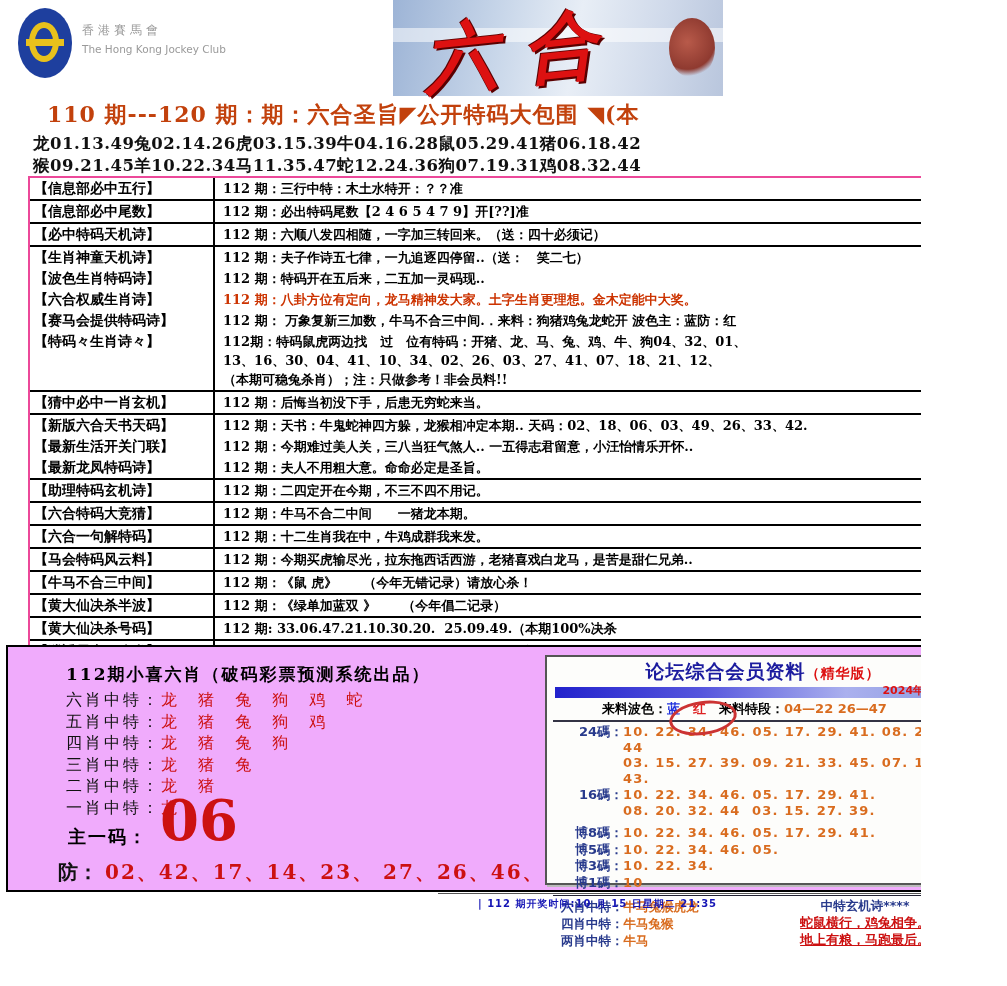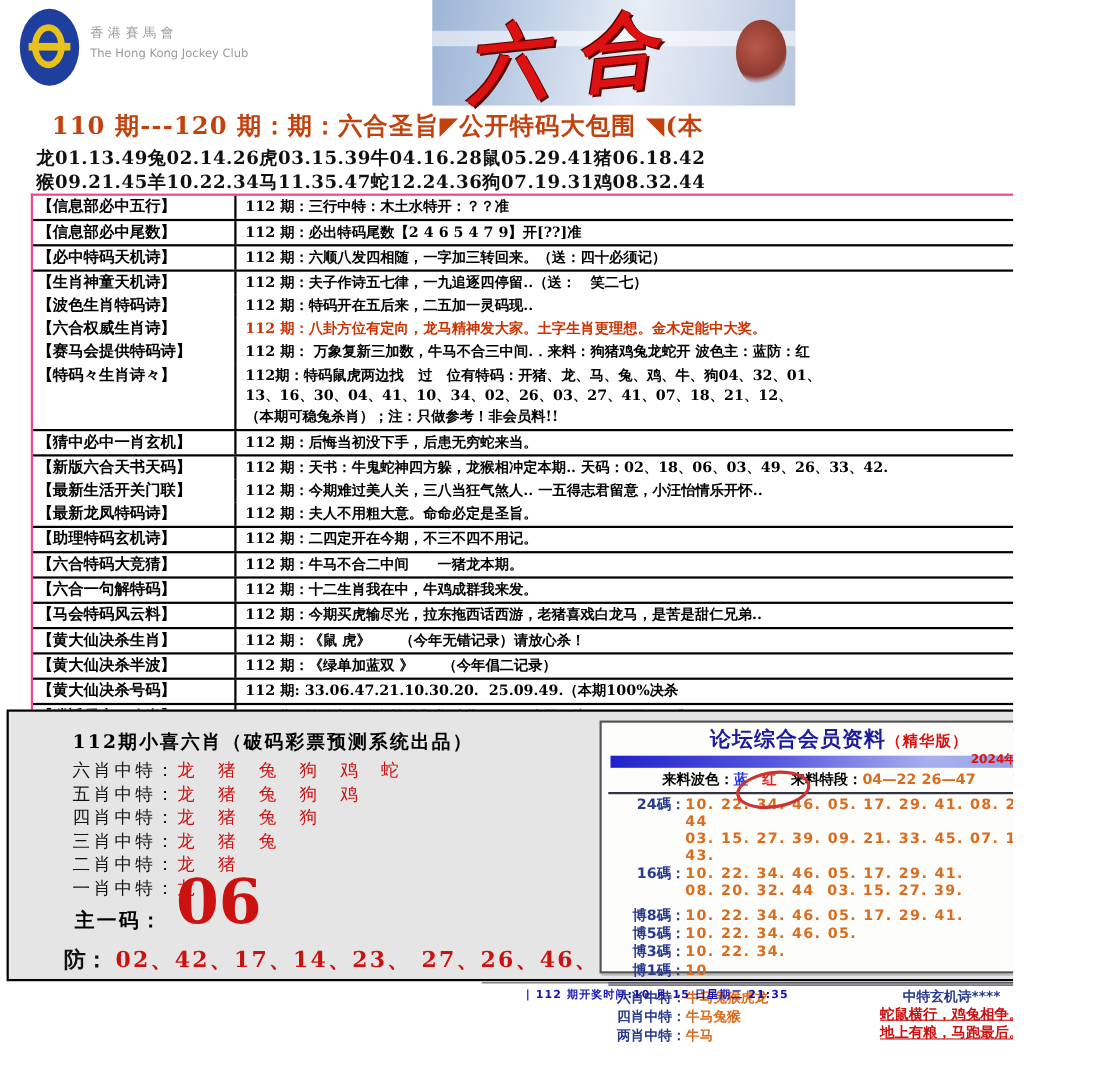--- a/index.html
+++ b/index.html
@@ -36,21 +36,21 @@
   .trow.div-b { border-bottom:2px solid #000; }
   .tlabel { flex:0 0 185px; border-right:2px solid #000; font-weight:bold; font-size:14px;
             padding:1px 2px 1px 4px; line-height:19px; font-family:"DejaVu Serif", serif; white-space:nowrap; }
   .tcontent { flex:1; font-weight:bold; font-size:13px; padding:1px 2px 1px 8px; line-height:19px;
               font-family:"DejaVu Serif", serif; }
   .tcontent div { white-space:pre-wrap; }
   .tcontent.red { color:#cc3300; }
   .indent { padding-left:14px; }
 
   
-  .bottom-box { position:absolute; left:6px; top:645px; width:992px; height:247px; border:2px solid #000; background:#e5e5e5; }
+  .bottom-box { position:absolute; left:6px; top:645px; width:992px; height:247px; border:2px solid #000; background:#f0abfc; }
 
   .bl-title { position:absolute; left:58px; top:16px; font-size:17px; font-weight:bold; letter-spacing:2px;
               font-family:"DejaVu Serif", serif; white-space:nowrap; }
   .bl-rows { position:absolute; left:58px; top:42px; }
   .bl-row { line-height:21.5px; font-size:16px; font-weight:normal; white-space:nowrap; font-family:"DejaVu Serif", serif; }
   .bl-row .lab { color:#111; letter-spacing:3px; }
   .bl-row .val { color:#cc1111; letter-spacing:8px; }
   .bl-main { position:absolute; left:60px; top:178px; font-size:18px; font-weight:bold; letter-spacing:2px; font-family:"DejaVu Serif", serif; }
   .bl-main-code { position:absolute; left:152px; top:140px; font-size:56px; font-weight:bold; color:#cc1111; font-family:"DejaVu Serif", serif; }
   .bl-defend { position:absolute; left:50px; top:212px; font-size:20px; font-weight:bold; white-space:nowrap; font-family:"DejaVu Serif", serif; }
@@ -212,21 +212,21 @@
           <div>112 期：十二生肖我在中，牛鸡成群我来发。</div>
         </div>
     </div>
     <div class="trow div-b">
       <div class="tlabel">【马会特码风云料】</div>
       <div class="tcontent">
           <div>112 期：今期买虎输尽光，拉东拖西话西游，老猪喜戏白龙马，是苦是甜仁兄弟..</div>
         </div>
     </div>
     <div class="trow div-b">
-      <div class="tlabel">【黄大仙决杀生肖】</div>
+      <div class="tlabel">【牛马不合三中间】</div>
       <div class="tcontent">
           <div>112 期：《鼠 虎》　　（今年无错记录）请放心杀！</div>
         </div>
     </div>
     <div class="trow div-b">
       <div class="tlabel">【黄大仙决杀半波】</div>
       <div class="tcontent">
           <div>112 期：《绿单加蓝双 》　　（今年倡二记录）</div>
         </div>
     </div>

